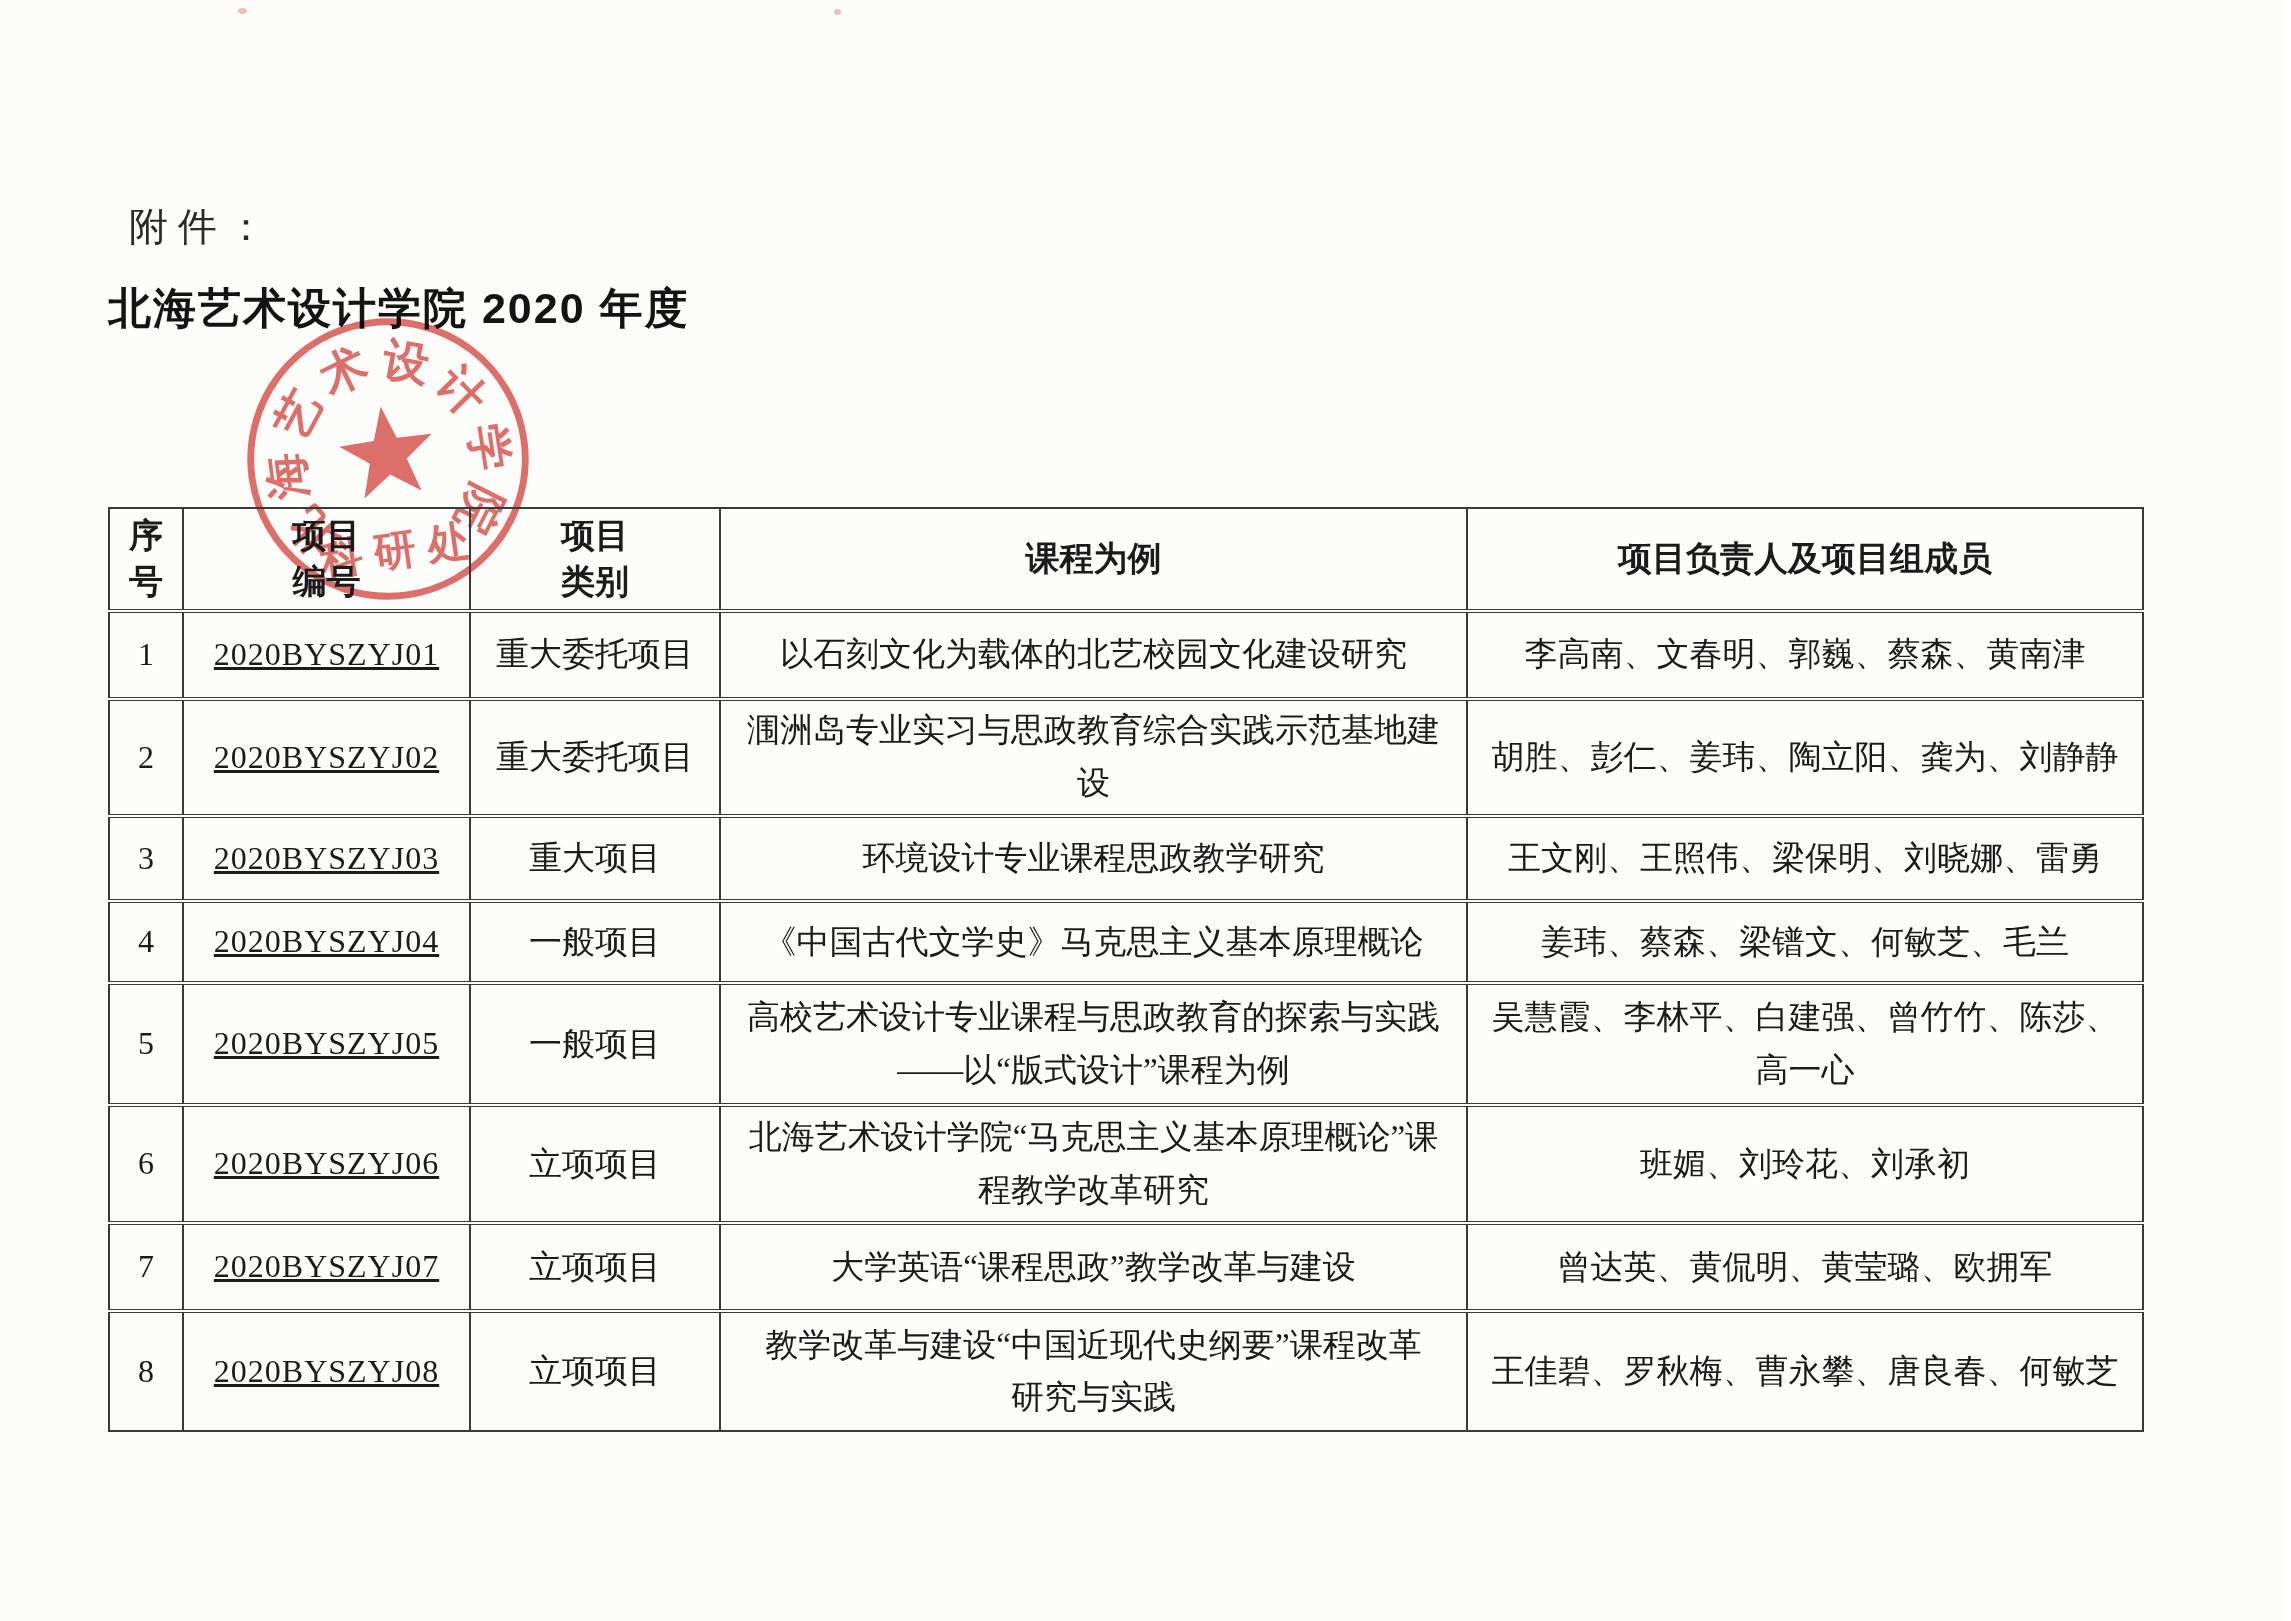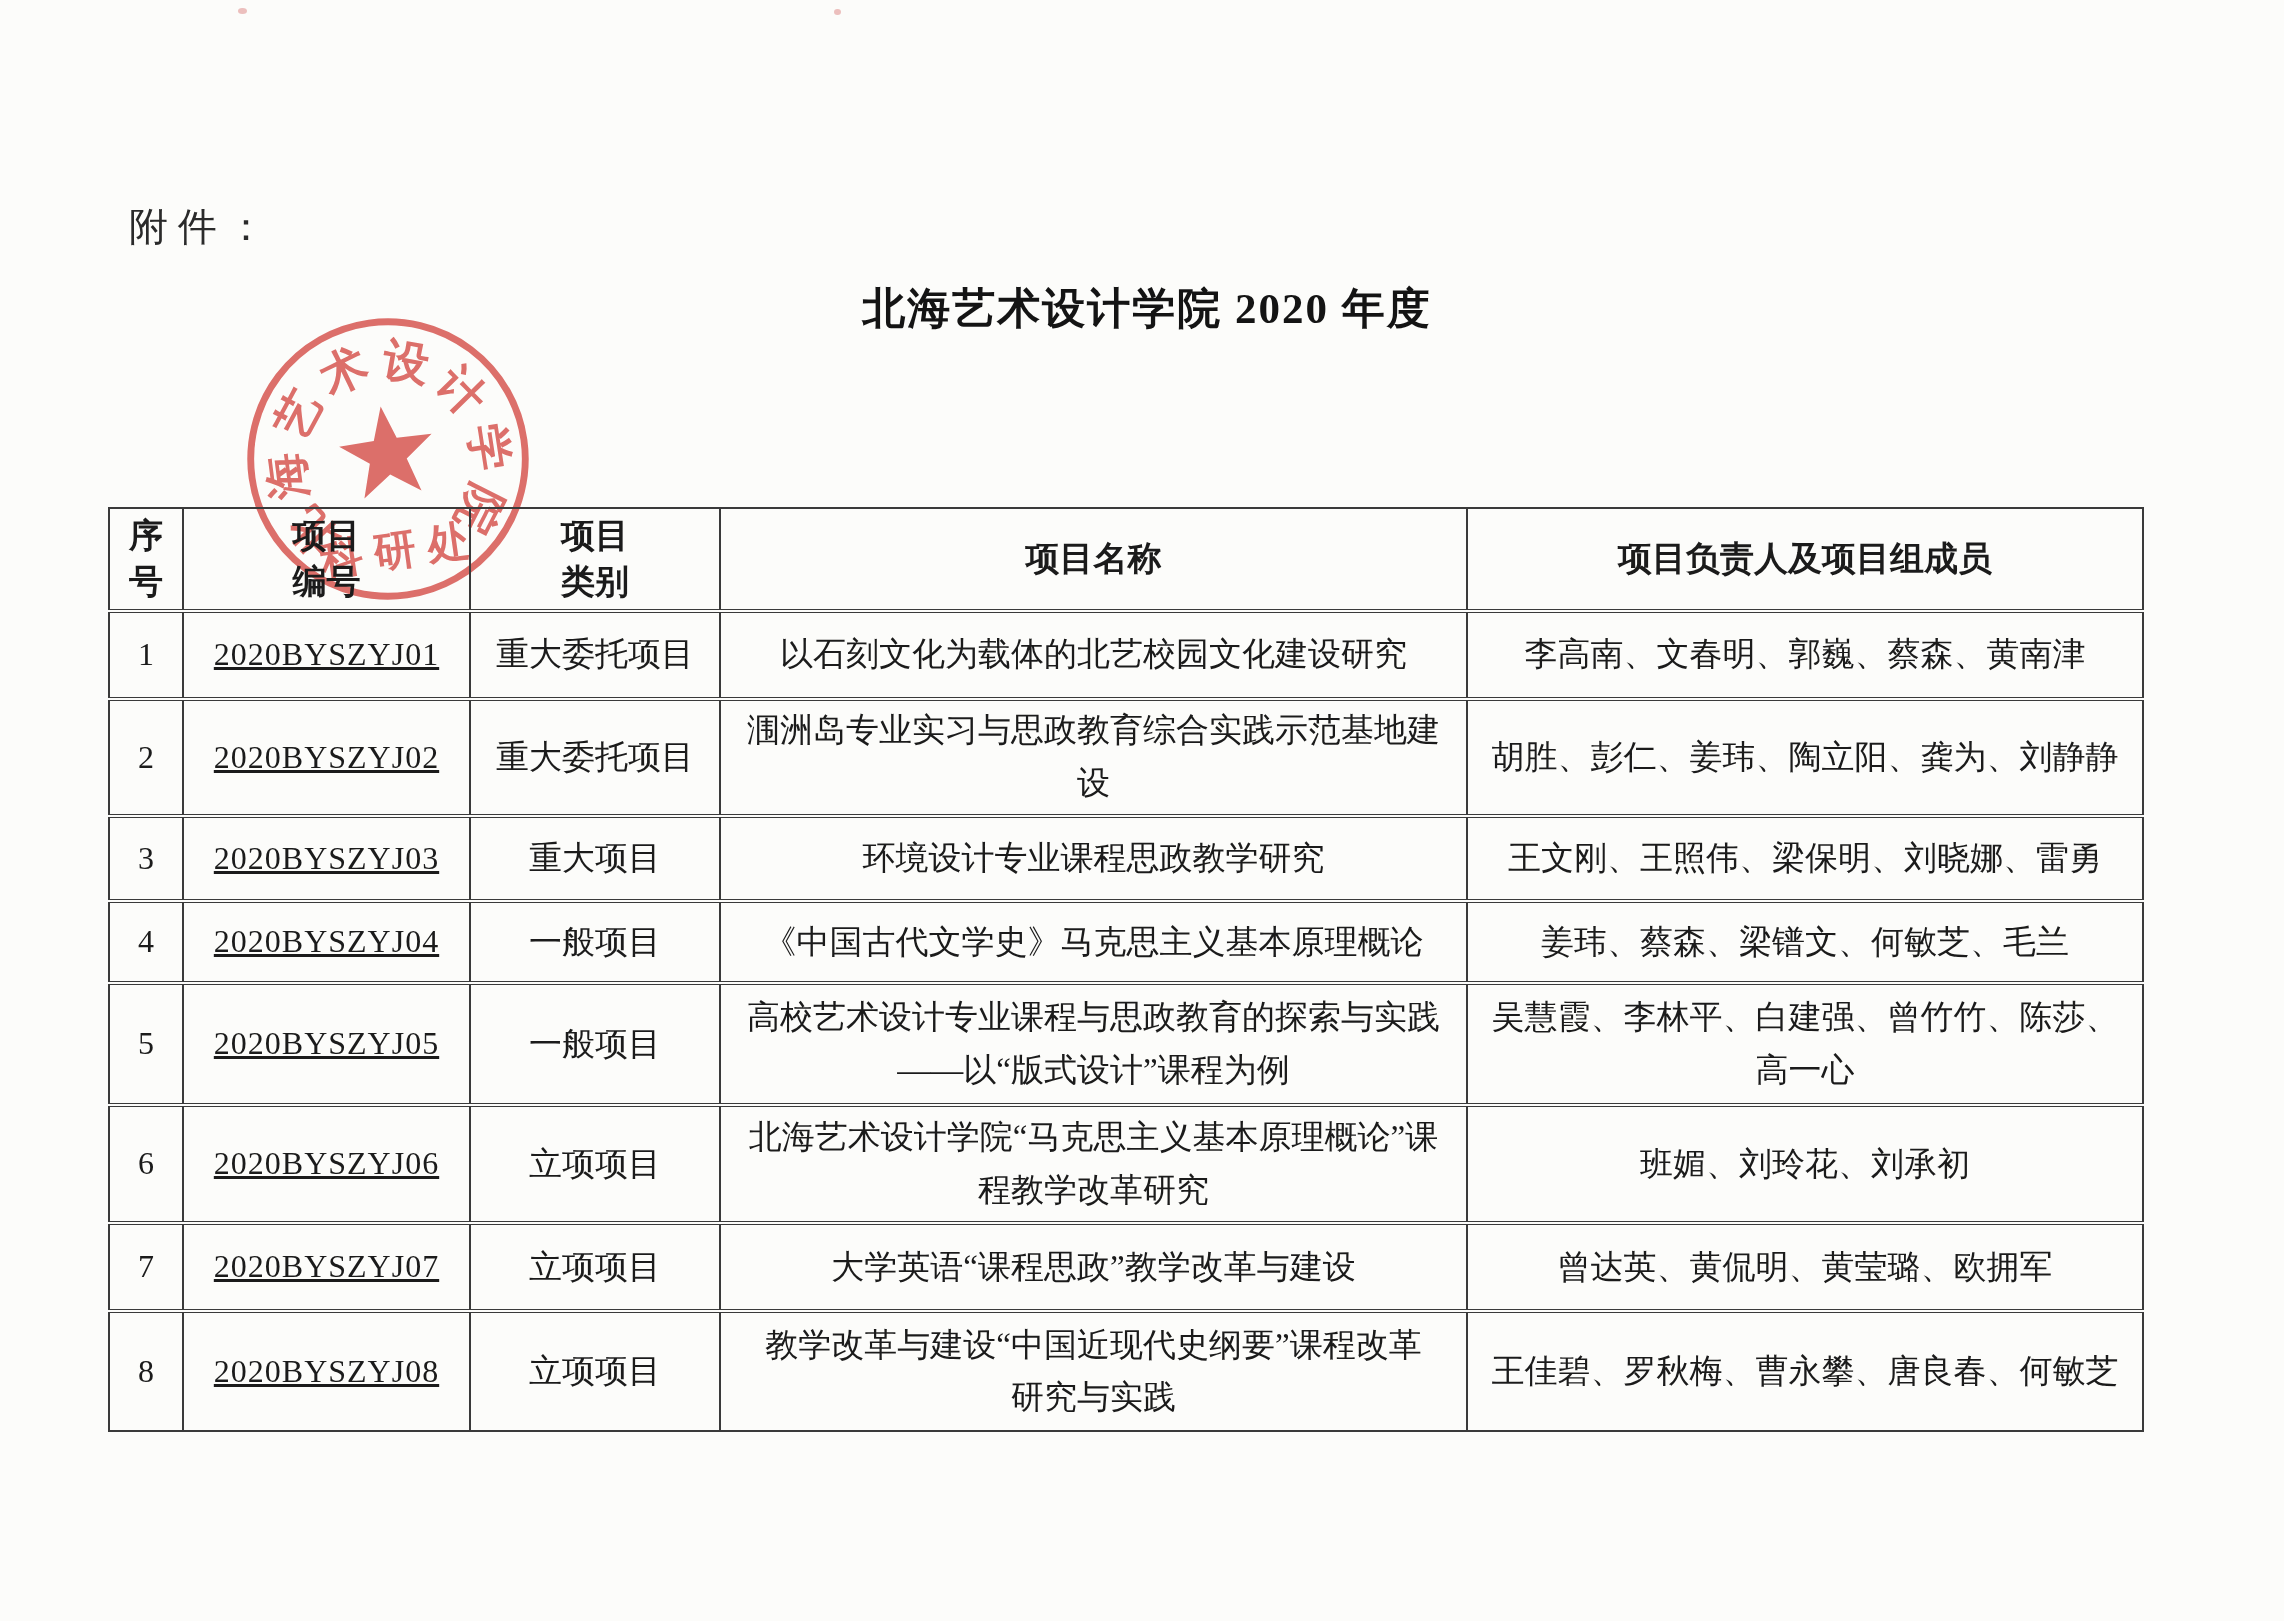--- a/index.html
+++ b/index.html
@@ -29,22 +29,22 @@
     font-family: "Liberation Serif", serif;
     font-size: 39px;
     letter-spacing: 9.8px;
     color: #2a2a2a;
   }
   .title-block {
     position: absolute;
     left: 108px;
     top: 280px;
     width: 2078px;
-    text-align: center;
-    font-family: Liberation Serif, serif;
+    text-align: left;
+    font-family: Liberation Sans, sans-serif;
     font-weight: bold;
     color: #141414;
   }
   .title-line1 {
     font-size: 43px;
     letter-spacing: 2px;
   }
   .title-line2 {
     font-size: 49px;
     margin-top: 23.5px;
@@ -175,21 +175,21 @@
       <col style="width:676px">
     </colgroup>
     <thead>
       <tr>
         <th class="cell-pre">序
 号</th>
         <th class="cell-pre">项目
 编号</th>
         <th class="cell-pre">项目
 类别</th>
-        <th class="cell-pre">项目名称</th>
+        <th class="cell-pre">课程为例</th>
         <th class="cell-pre">项目负责人及项目组成员</th>
       </tr>
     </thead>
     <tbody id="table-body">
     <tr>
       <td class="serial-cell">1</td>
       <td class="code-cell">2020BYSZYJ01</td>
       <td>重大委托项目</td>
       <td class="cell-pre">以石刻文化为载体的北艺校园文化建设研究</td>
       <td class="cell-pre">李高南、文春明、郭巍、蔡森、黄南津</td>

